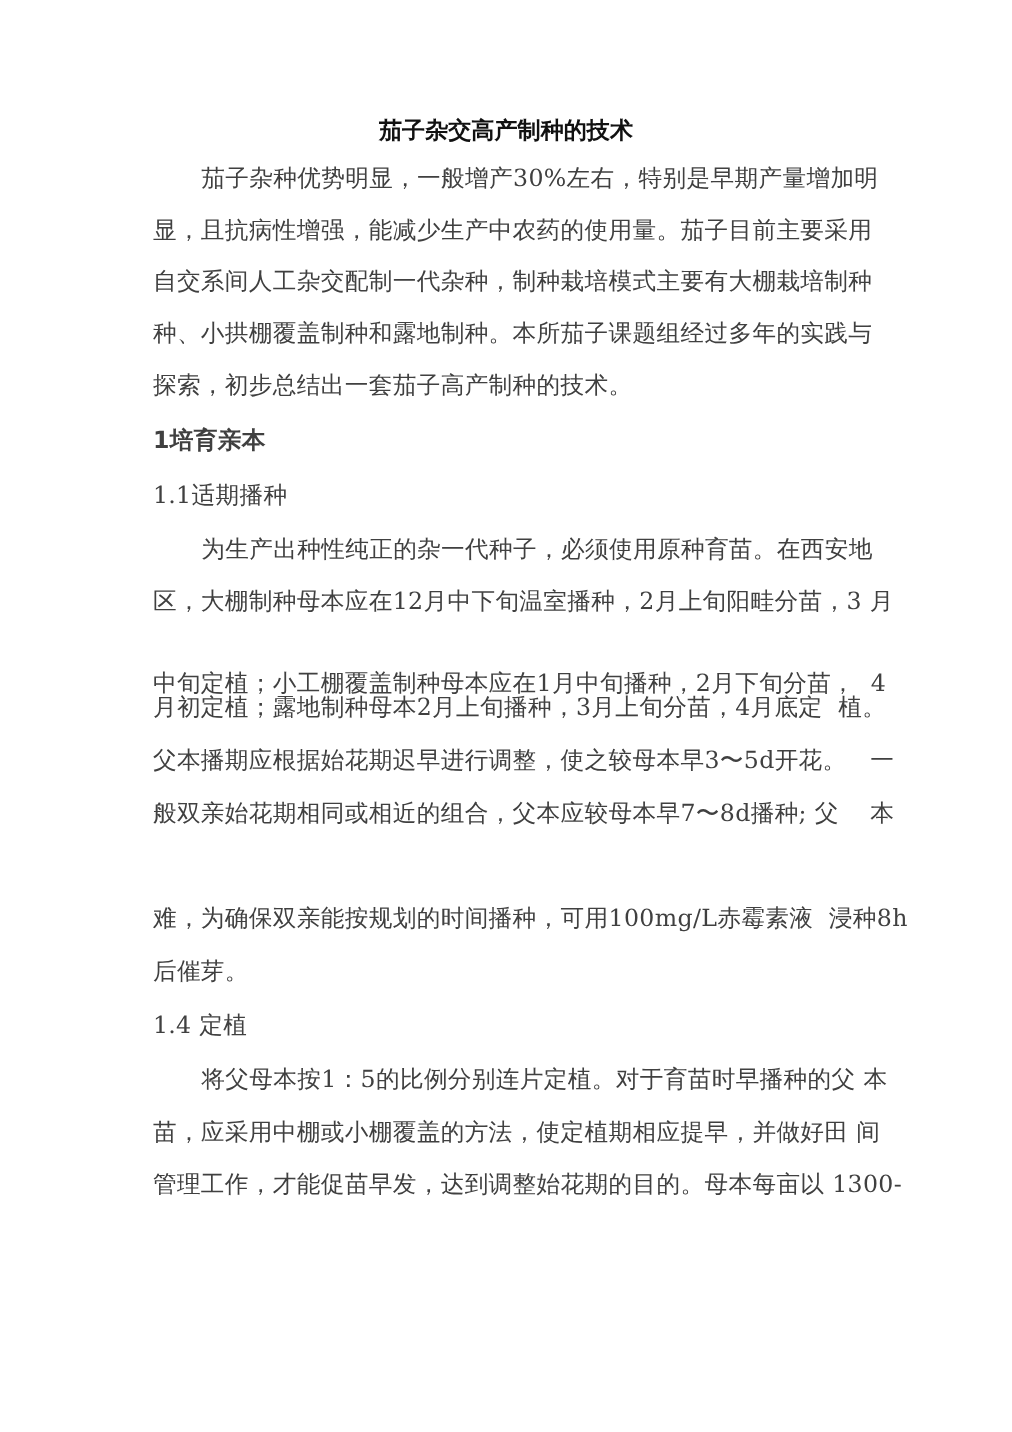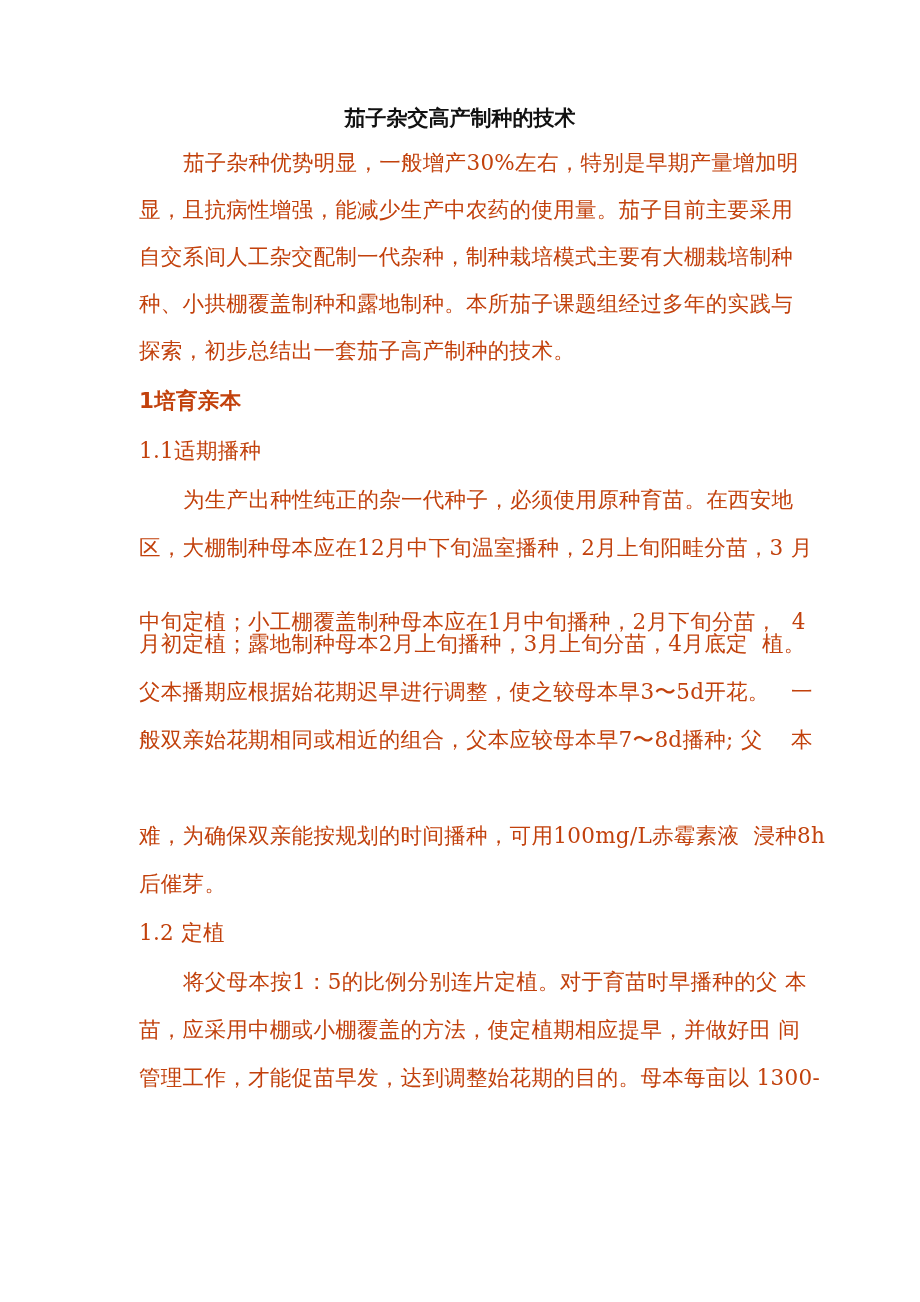--- a/index.html
+++ b/index.html
@@ -3,21 +3,21 @@
 <meta charset="utf-8">
 <style>
   html, body { margin: 0; padding: 0; background: #ffffff; }
   body { width: 920px; height: 1302px; position: relative; overflow: hidden;
          font-family: "DejaVu Serif", "Liberation Serif", serif; color: #1a1a1a; }
   .page { position: absolute; left: 0; top: 0; width: 920px; height: 1302px; background: #fff; }
   .title { position: absolute; top: 104px; left: 0; width: 920px; text-align: center;
            font-family: "DejaVu Sans", "Liberation Sans", sans-serif; font-weight: bold;
            font-size: 21px; line-height: 28px; color: #111; }
   .line { position: absolute; left: 139px; width: 660px; font-size: 21.5px; line-height: 30px;
-          white-space: pre; color: #c2410c; letter-spacing: 0.3px; }
+          white-space: pre; color: #404040; letter-spacing: 0.3px; }
   .indent { left: 183px; }
   .heading { font-family: "DejaVu Sans", "Liberation Sans", sans-serif; }
   .bold { font-weight: bold; }
 </style>
 </head>
 <body>
 
 <div class="page">
   <div class="title">茄子杂交高产制种的技术</div>
 
@@ -33,18 +33,18 @@
 
   <div class="line indent" style="top:485px">为生产出种性纯正的杂一代种子，必须使用原种育苗。在西安地</div>
   <div class="line" style="top:533px">区，大棚制种母本应在12月中下旬温室播种，2月上旬阳畦分苗，3 月</div>
   <div class="line" style="top:607px">中旬定植；小工棚覆盖制种母本应在1月中旬播种，2月下旬分苗，  4</div>
   <div class="line" style="top:629px">月初定植；露地制种母本2月上旬播种，3月上旬分苗，4月底定  植。</div>
   <div class="line" style="top:677px">父本播期应根据始花期迟早进行调整，使之较母本早3〜5d开花。   一</div>
   <div class="line" style="top:725px">般双亲始花期相同或相近的组合，父本应较母本早7〜8d播种; 父    本</div>
   <div class="line" style="top:821px">难，为确保双亲能按规划的时间播种，可用100mg/L赤霉素液  浸种8h</div>
   <div class="line" style="top:869px">后催芽。</div>
 
-  <div class="line" style="top:918px">1.2 定植</div>
+  <div class="line" style="top:918px">1.4 定植</div>
 
   <div class="line indent" style="top:967px">将父母本按1：5的比例分别连片定植。对于育苗时早播种的父 本</div>
   <div class="line" style="top:1015px">苗，应采用中棚或小棚覆盖的方法，使定植期相应提早，并做好田 间</div>
   <div class="line" style="top:1063px">管理工作，才能促苗早发，达到调整始花期的目的。母本每亩以 1300-</div>
 </div>
 
 </body></html>

